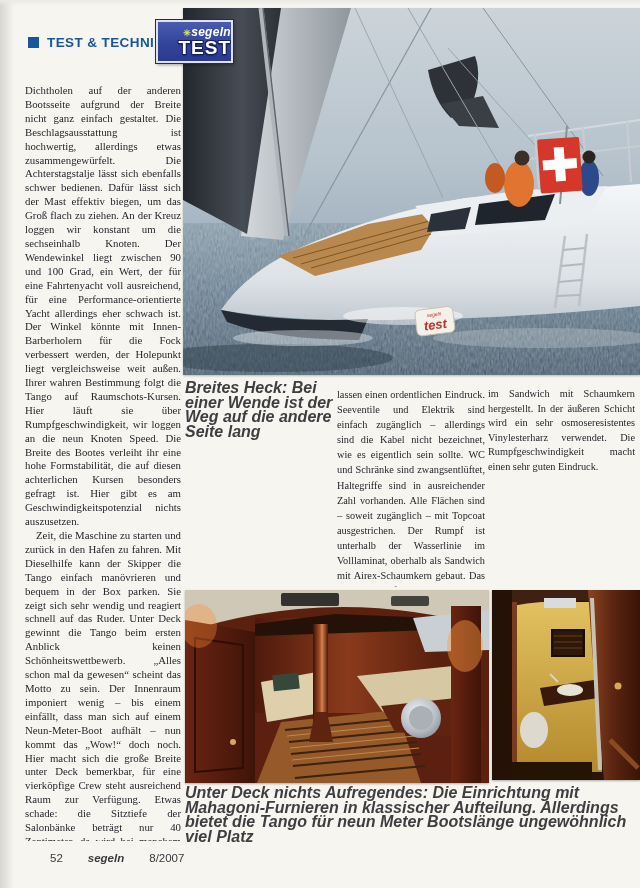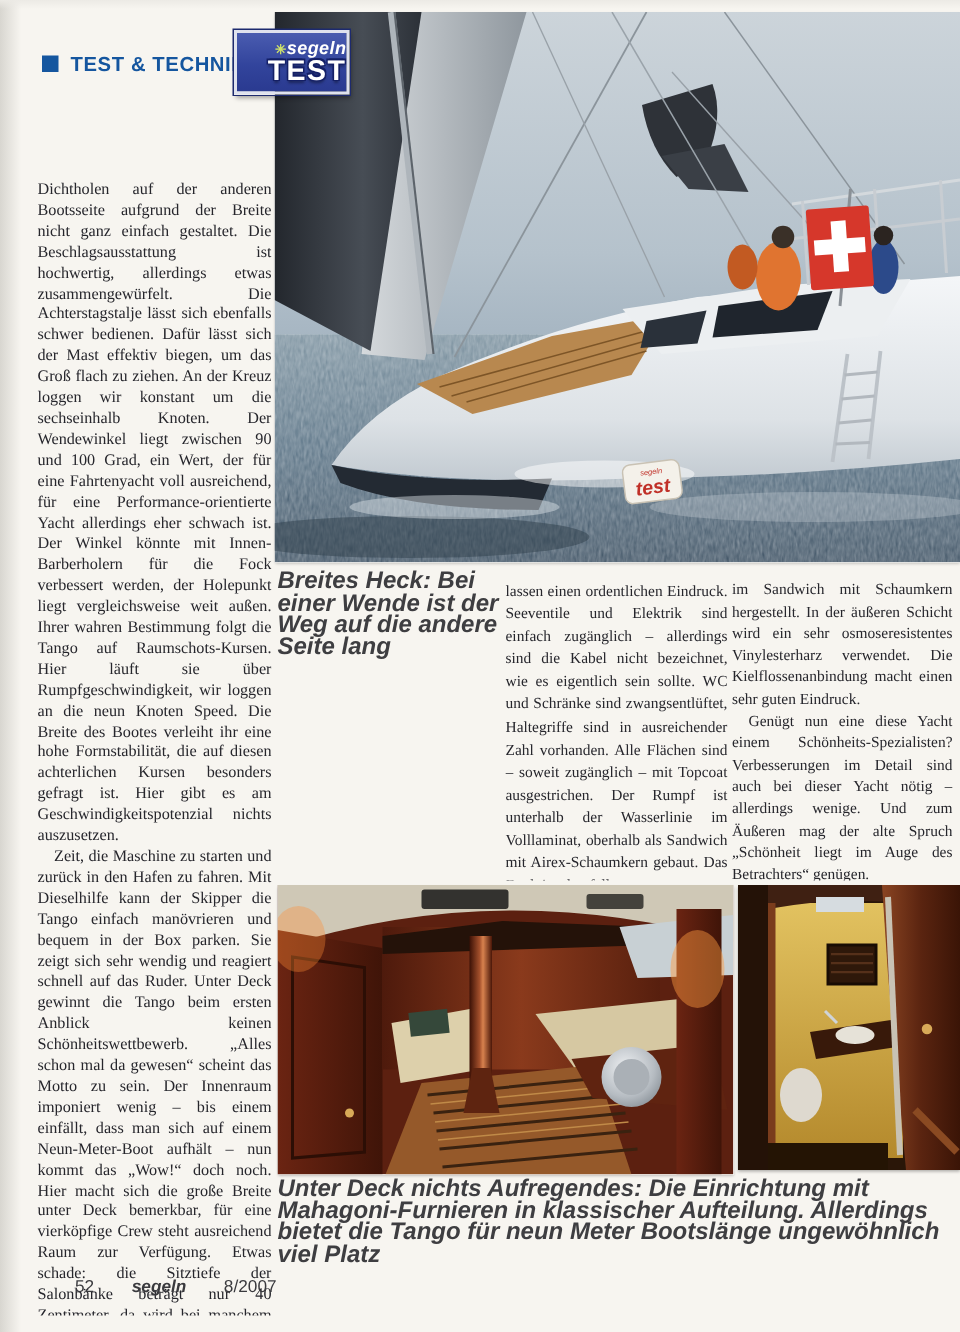--- a/index.html
+++ b/index.html
@@ -32,21 +32,21 @@
        box-shadow:0 1px 2px rgba(0,0,0,.25);}
   .salon{position:absolute;left:185px;top:590px;width:304px;height:193px;overflow:hidden;
        box-shadow:0 1px 2px rgba(0,0,0,.3);}
   .head{position:absolute;left:492px;top:590px;width:148px;height:190px;overflow:hidden;
        box-shadow:0 1px 2px rgba(0,0,0,.3);}
 
   
   .col{position:absolute;text-align:justify;overflow:hidden;}
   .col p{margin:0;}
   .col p.ind{text-indent:11px;}
-  .col1{left:25px;top:84px;width:156px;height:757px;font-size:10.8px;line-height:13.9px;margin-top:36px;}
+  .col1{left:25px;top:84px;width:156px;height:757px;font-size:10.8px;line-height:13.9px;}
   .col2{left:185px;top:433px;width:148px;height:155px;font-size:10.3px;line-height:14.7px;}
   .col3{left:337px;top:387px;width:148px;height:200px;font-size:10.3px;line-height:15.1px;}
   .col4{left:488px;top:387px;width:147px;height:200px;font-size:10.3px;line-height:14.6px;}
 
   .cap{font-family:"Liberation Sans",sans-serif;font-weight:bold;font-style:italic;
        color:#3e3e41;position:absolute;}
   .cap1{left:185px;top:381px;width:152px;font-size:16px;line-height:14.5px;}
   .cap2{left:185px;top:786px;width:452px;font-size:16px;line-height:14.5px;}
 
   .footer{position:absolute;left:50px;top:852px;display:flex;gap:25px;align-items:baseline;
@@ -176,22 +176,21 @@
 <div class="cap cap1">Breites Heck: Bei einer Wende ist der Weg auf die andere Seite lang</div>
 
 <div class="col col2">
 </div>
 
 <div class="col col3">
   <p>lassen einen ordentlichen Eindruck. Seeventile und Elektrik sind einfach zugänglich – allerdings sind die Kabel nicht bezeichnet, wie es eigentlich sein sollte. WC und Schränke sind zwangsentlüftet, Haltegriffe sind in ausreichender Zahl vorhanden. Alle Flächen sind – soweit zugänglich – mit Topcoat ausgestrichen. Der Rumpf ist unterhalb der Wasserlinie im Volllaminat, oberhalb als Sandwich mit Airex-Schaumkern gebaut. Das Deck ist ebenfalls</p>
 </div>
 
 <div class="col col4">
-  <p>im Sandwich mit Schaumkern hergestellt. In der äußeren Schicht wird ein sehr osmoseresistentes Vinylesterharz verwendet. Die Kielflossenanbindung macht einen sehr guten Eindruck.</p>
-  <p class="ind">Genügt nun eine diese Yacht einem Schönheits-Spezialisten? Verbesserungen im Detail sind auch bei dieser Yacht nötig – allerdings wenige. Und zum Äußeren mag der alte Spruch „Schönheit liegt im Auge des Betrachters“ genügen.</p>
+  <p>im Sandwich mit Schaumkern hergestellt. In der äußeren Schicht wird ein sehr osmoseresistentes Vinylesterharz verwendet. Die Rumpfgeschwindigkeit macht einen sehr guten Eindruck.</p>
 </div>
 
 <div class="salon">
 <svg width="304" height="193" viewBox="0 0 304 193">
   <defs>
     <linearGradient id="mahog" x1="0" y1="0" x2="1" y2="0">
       <stop offset="0" stop-color="#4e1a0c"></stop>
           <stop offset="0.5" stop-color="#8a3a1c"></stop>
           <stop offset="1" stop-color="#571f0e"></stop>
     </linearGradient>

